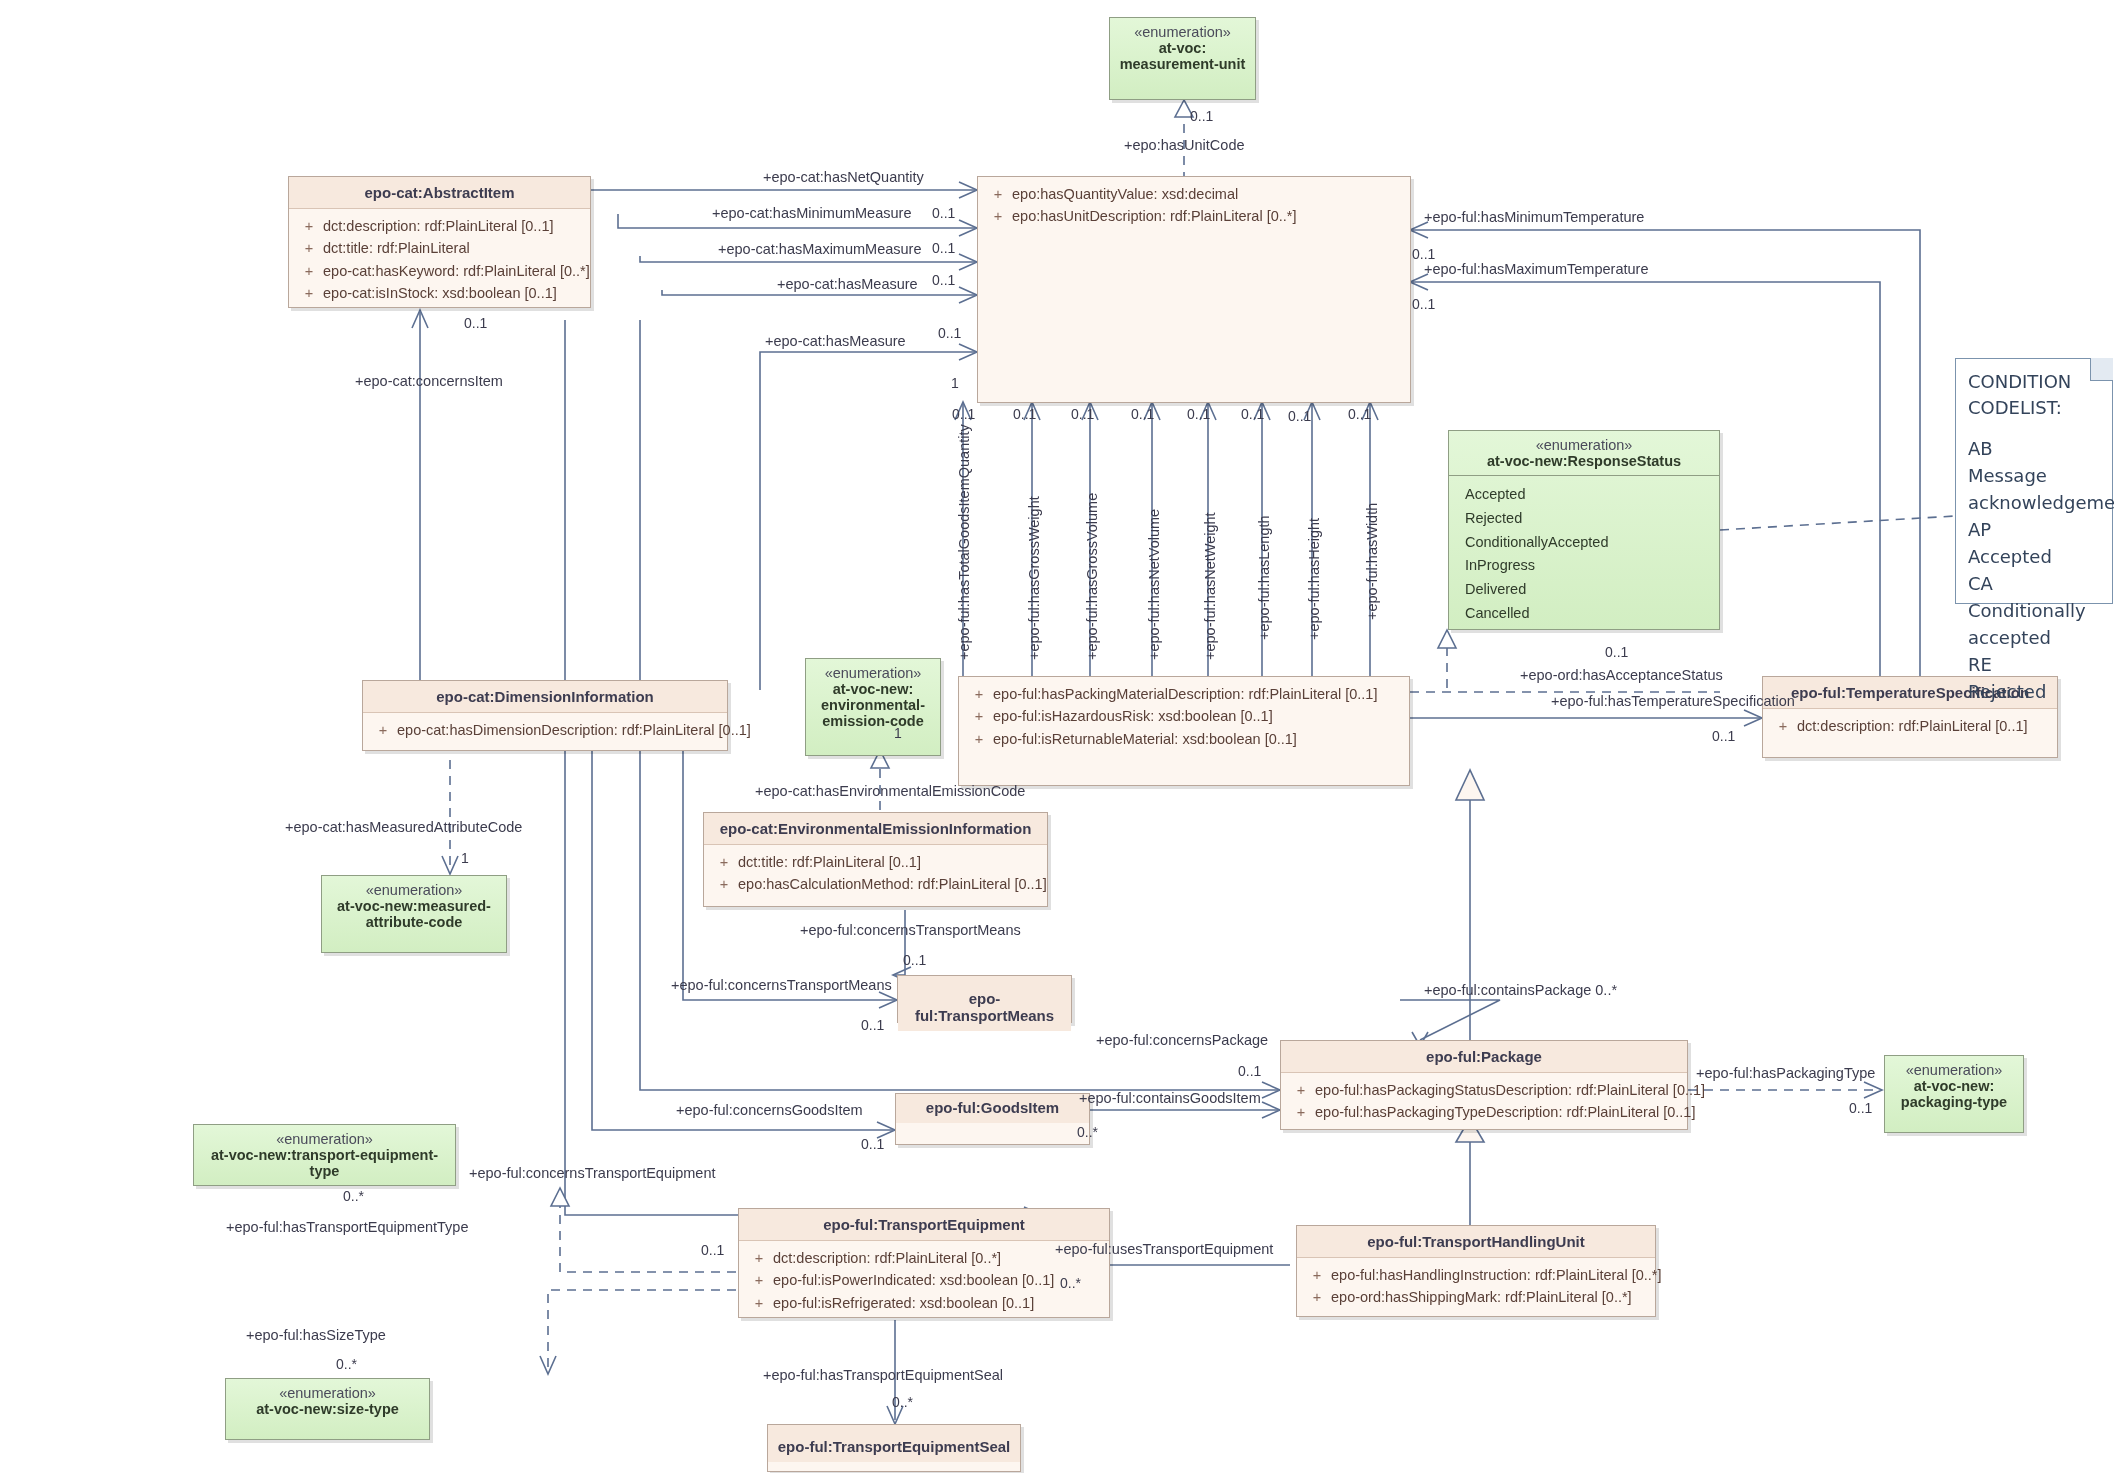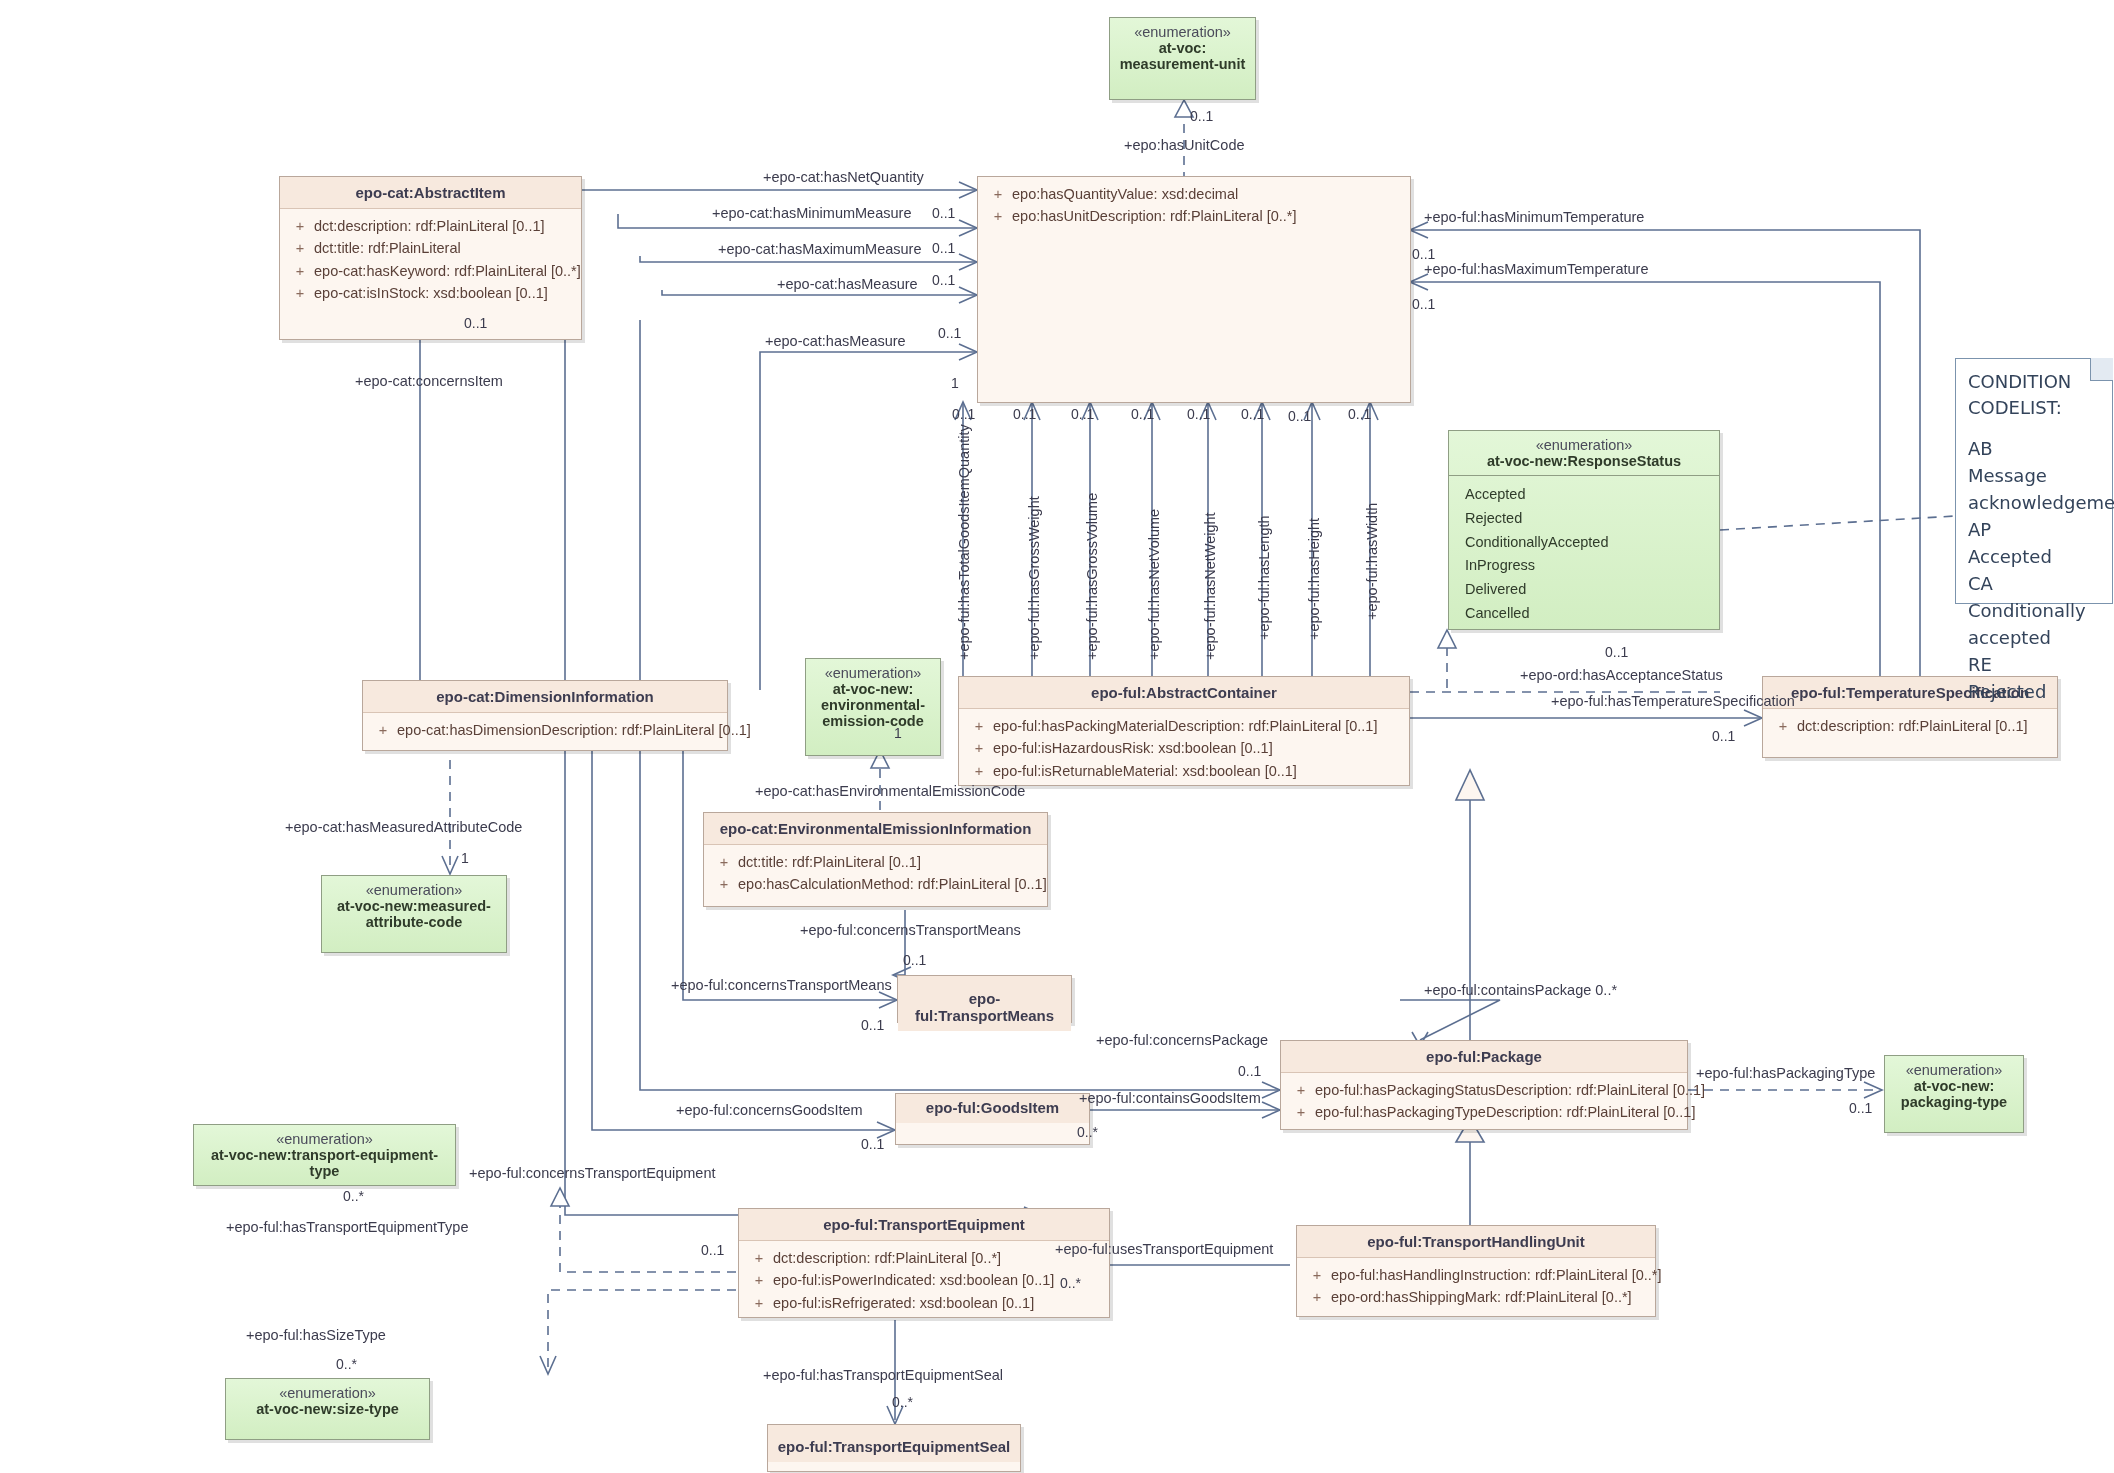--- a/index.html
+++ b/index.html
@@ -152,21 +152,21 @@
     <path class="tri-open" d="M560 1188 L551 1206 L569 1206 Z"></path>
 
     <path class="dash" d="M1040 1290 L548 1290 L548 1370"></path>
     <path d="M540 1356 L548 1374 L556 1356"></path>
 
     <path d="M895 1320 L895 1420"></path>
       <path d="M887 1406 L895 1424 L903 1406"></path>
 
   </svg>
 
-  <div class="node cls" style="left:279px;top:176px;width:303px;height:164px;">
+  <div class="node cls" style="left:288px;top:176px;width:303px;height:132px;">
     <div class="hdr">epo-cat:AbstractItem</div>
     <div class="body">
       <div class="attr">
           <span class="plus">+</span>
           <span class="txt">dct:description: rdf:PlainLiteral [0..1]</span>
         </div>
       <div class="attr">
           <span class="plus">+</span>
           <span class="txt">dct:title: rdf:PlainLiteral</span>
         </div>
@@ -212,21 +212,20 @@
           <span class="txt">dct:title: rdf:PlainLiteral [0..1]</span>
         </div>
       <div class="attr">
           <span class="plus">+</span>
           <span class="txt">epo:hasCalculationMethod: rdf:PlainLiteral [0..1]</span>
         </div>
     </div>
   </div>
 
   <div class="node cls" style="left:958px;top:676px;width:452px;height:110px;">
-    <div class="hdr">epo-ful:AbstractContainer</div>
     <div class="body">
       <div class="attr">
           <span class="plus">+</span>
           <span class="txt">epo-ful:hasPackingMaterialDescription: rdf:PlainLiteral [0..1]</span>
         </div>
       <div class="attr">
           <span class="plus">+</span>
           <span class="txt">epo-ful:isHazardousRisk: xsd:boolean [0..1]</span>
         </div>
       <div class="attr">

